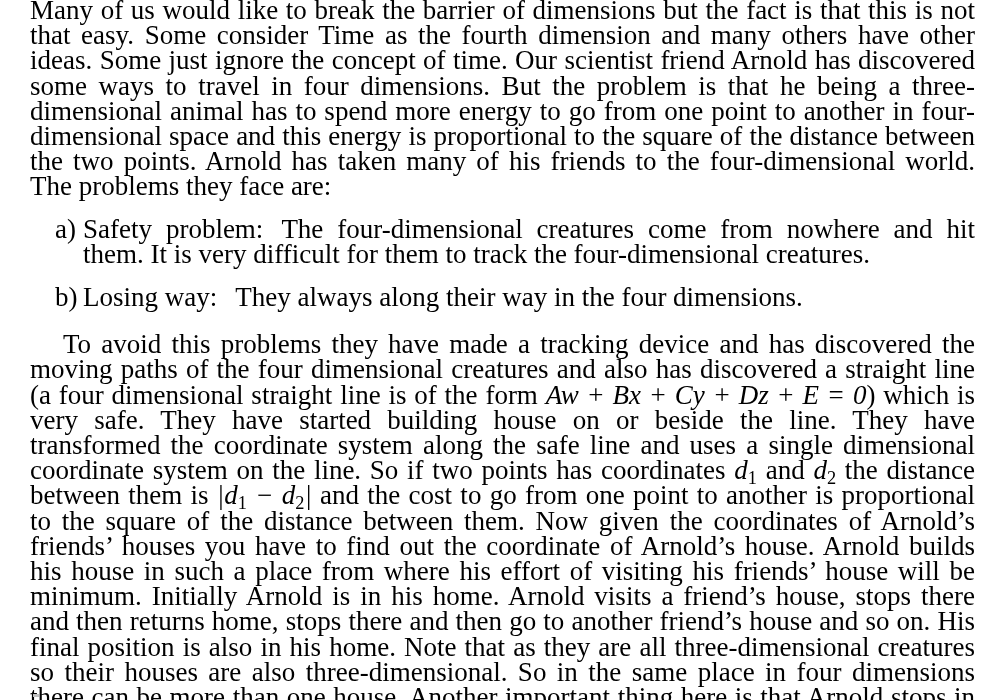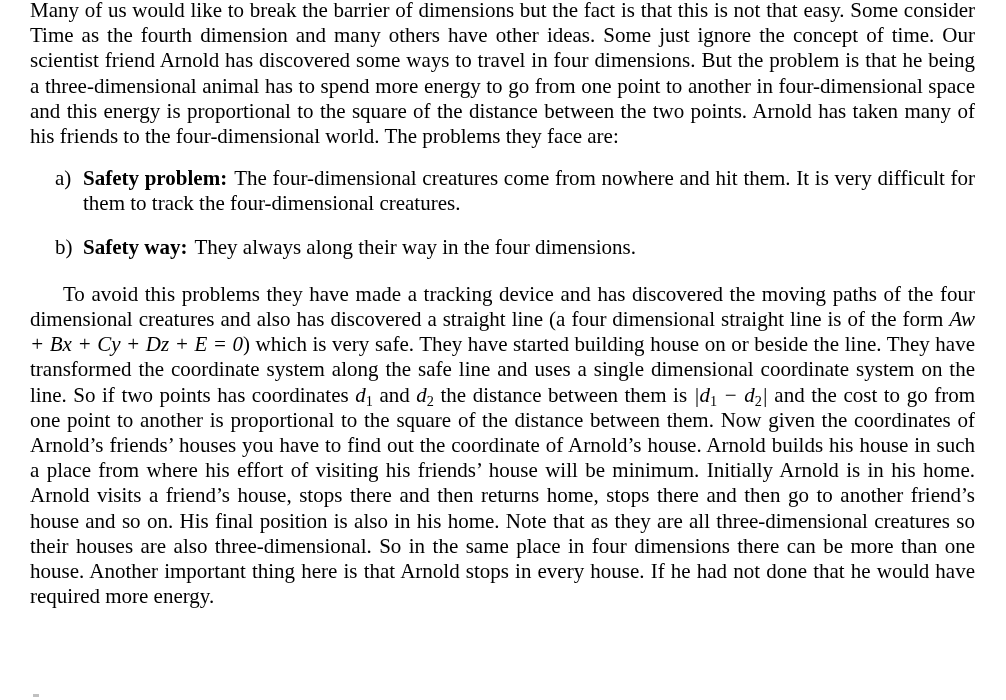--- a/index.html
+++ b/index.html
@@ -15,21 +15,21 @@
   }
   .page {
     position: absolute;
     top: 0;
     left: 0;
     width: 1006px;
     height: 700px;
     box-sizing: border-box;
     padding: 0 31px 0 30px;
     font-family: "Liberation Serif", "DejaVu Serif", serif;
-    font-size: 21px;
+    font-size: 27px;
     line-height: 25.2px;
     color: #000000;
     text-align: justify;
   }
   p { margin: 0; }
   .intro-paragraph { margin-top: -2px; }
   .problem-list {
     list-style: none;
     margin: 17px 0 0 0;
     padding: 0;
@@ -39,22 +39,22 @@
     padding-left: 53px;
     margin-top: 18px;
   }
   .problem-list li:first-child { margin-top: 0; }
   .item-label {
     position: absolute;
     left: 25px;
     top: 0;
   }
   .term {
-    font-weight: bold;
-    margin-right: 7px;
+    font-weight: normal;
+    margin-right: 18px;
   }
   .body-paragraph {
     margin-top: 22px;
     text-indent: 33px;
   }
   .seg-n { font-style: normal; }
   .seg-m { font-style: italic; }
   sub.seg-sub {
     font-size: 0.68em;
     line-height: 0;
@@ -75,21 +75,21 @@
 
 <div class="page">
 
   <p class="intro-paragraph">Many of us would like to break the barrier of dimensions but the fact is that this is not that easy. Some consider Time as the fourth dimension and many others have other ideas. Some just ignore the concept of time. Our scientist friend Arnold has discovered some ways to travel in four dimensions. But the problem is that he being a three-dimensional animal has to spend more energy to go from one point to another in four-dimensional space and this energy is proportional to the square of the distance between the two points. Arnold has taken many of his friends to the four-dimensional world. The problems they face are:</p>
 
   <ol class="problem-list">
     <li>
       <span class="item-label">a)</span><span class="term">Safety problem:</span><span>The four-dimensional creatures come from nowhere and hit them. It is very difficult for them to track the four-dimensional creatures.</span>
     </li>
     <li>
-      <span class="item-label">b)</span><span class="term">Safety way:</span><span>They always along their way in the four dimensions.</span>
+      <span class="item-label">b)</span><span class="term">Losing way:</span><span>They always along their way in the four dimensions.</span>
     </li>
   </ol>
 
   <p class="body-paragraph"><span class="seg-n">To avoid this problems they have made a tracking device and has discovered the moving paths of the four dimensional creatures and also has discovered a straight line (a four dimensional straight line is of the form </span><span class="seg-m">Aw + Bx + Cy + Dz + E = 0</span><span class="seg-n">) which is very safe. They have started building house on or beside the line. They have transformed the coordinate system along the safe line and uses a single dimensional coordinate system on the line. So if two points has coordinates </span><span class="seg-m">d</span><sub class="seg-sub">1</sub><span class="seg-n"> and </span><span class="seg-m">d</span><sub class="seg-sub">2</sub><span class="seg-n"> the distance between them is </span><span class="seg-m">|d</span><sub class="seg-sub">1</sub><span class="seg-m"> − d</span><sub class="seg-sub">2</sub><span class="seg-m">|</span><span class="seg-n"> and the cost to go from one point to another is proportional to the square of the distance between them. Now given the coordinates of Arnold’s friends’ houses you have to find out the coordinate of Arnold’s house. Arnold builds his house in such a place from where his effort of visiting his friends’ house will be minimum. Initially Arnold is in his home. Arnold visits a friend’s house, stops there and then returns home, stops there and then go to another friend’s house and so on. His final position is also in his home. Note that as they are all three-dimensional creatures so their houses are also three-dimensional. So in the same place in four dimensions there can be more than one house. Another important thing here is that Arnold stops in every house. If he had not done that he would have required more energy.</span></p>
 
   <div class="partial-glyph"></div>
 
 </div>
 
 </body></html>

